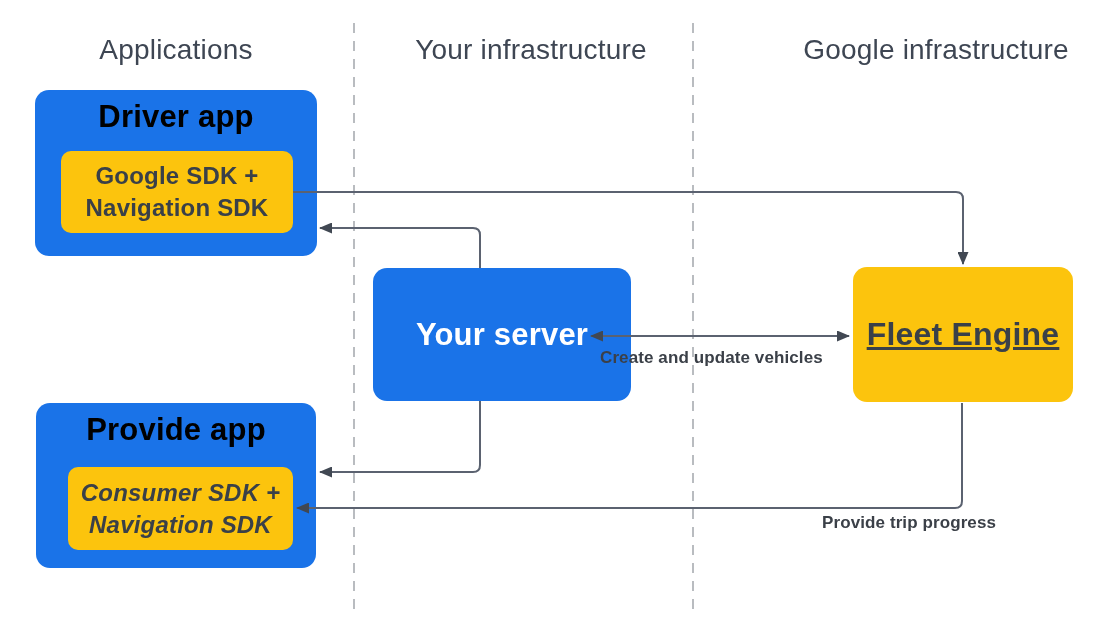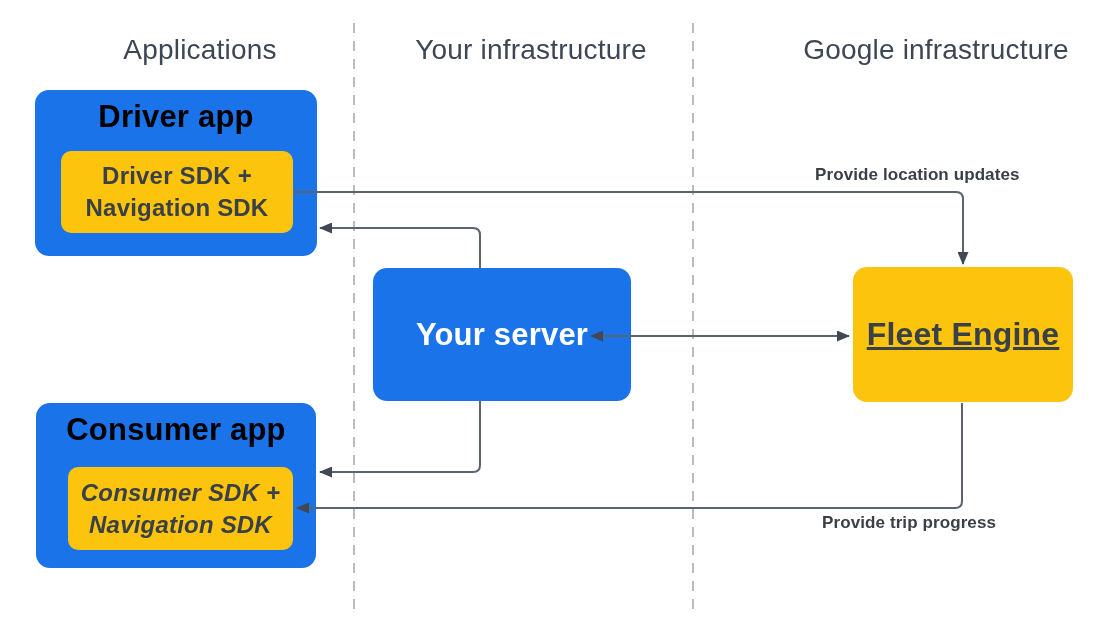--- a/index.html
+++ b/index.html
@@ -5,21 +5,21 @@
   html,body{margin:0;padding:0;background:#ffffff;}
   body{font-family:"Liberation Sans", sans-serif;}
   #canvas{position:relative;width:1103px;height:635px;background:#fff;overflow:hidden;}
 
   
   .col-header{
     position:absolute;top:34px;transform:translateX(-50%);
     font-size:28px;font-weight:400;color:var(--header_text,#3e4653);
     white-space:nowrap;letter-spacing:0.2px;
   }
-  #hdr-applications{left:176px;margin-left:24px;}
+  #hdr-applications{left:176px;}
   #hdr-your-infra{left:531px;}
   #hdr-google-infra{left:936px;}
 
   
   .node{position:absolute;box-sizing:border-box;}
   .blue-box{background:var(--blue,#1a73e8);border-radius:14px;}
   .yellow-box{background:var(--yellow,#fcc40d);border-radius:10px;}
 
   #driver-app{left:35px;top:90px;width:282px;height:166px;}
   #consumer-app{left:36px;top:403px;width:280px;height:165px;}
@@ -59,31 +59,31 @@
 
 <div id="canvas">
 
   <div class="col-header" id="hdr-applications">Applications</div>
   <div class="col-header" id="hdr-your-infra">Your infrastructure</div>
   <div class="col-header" id="hdr-google-infra">Google infrastructure</div>
 
   <div class="node blue-box" id="driver-app">
     <div class="app-title">Driver app</div>
     <div class="yellow-box sdk-box" id="driver-sdk">
-      <div class="sdk-line">Driver SDK +</div>
+      <div class="sdk-line">Google SDK +</div>
       <div class="sdk-line">Navigation SDK</div>
     </div>
   </div>
 
   <div class="node blue-box" id="your-server">
     <div class="server-title">Your server</div>
   </div>
 
   <div class="node blue-box" id="consumer-app">
-    <div class="app-title">Consumer app</div>
+    <div class="app-title">Provide app</div>
     <div class="yellow-box sdk-box" id="consumer-sdk">
       <div class="sdk-line">Consumer SDK +</div>
       <div class="sdk-line">Navigation SDK</div>
     </div>
   </div>
 
   <div class="node yellow-box" id="fleet-engine">
     <div class="fleet-title">Fleet Engine</div>
   </div>
 
@@ -101,20 +101,20 @@
 
     <path d="M480,268 L480,235 Q480,228 473,228 L320,228" fill="none" stroke="#5b6270" stroke-width="2" marker-end="url(#arrow)"></path>
 
     <path d="M591,336 L849,336" fill="none" stroke="#5b6270" stroke-width="2" marker-start="url(#arrow)" marker-end="url(#arrow)"></path>
 
     <path d="M480,401 L480,465 Q480,472 473,472 L320,472" fill="none" stroke="#5b6270" stroke-width="2" marker-end="url(#arrow)"></path>
 
     <path d="M962,403 L962,501 Q962,508 955,508 L297,508" fill="none" stroke="#5b6270" stroke-width="2" marker-end="url(#arrow)"></path>
   </svg>
 
-  <div class="edge-label" id="lbl-location">Provide location updates</div>
 
   <div class="edge-label" id="lbl-create">
+    <div>Create and update vehicles</div>
   </div>
 
   <div class="edge-label" id="lbl-progress">Provide trip progress</div>
 
 </div>
 
 </body></html>

